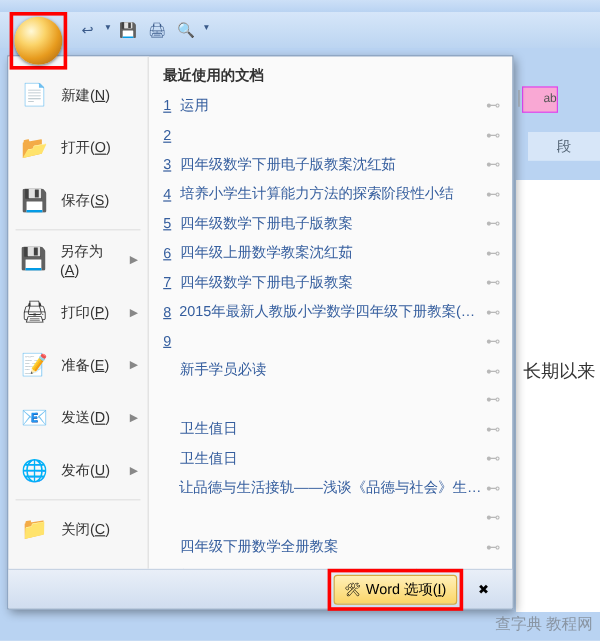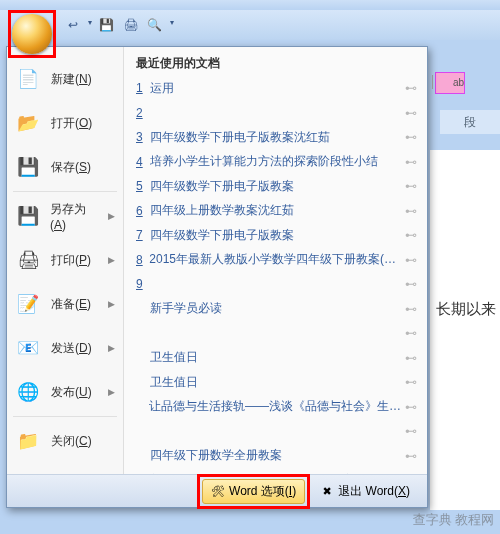--- a/index.html
+++ b/index.html
@@ -202,20 +202,19 @@
     </div>
   </div>
   <div class="menu-bottom">
     <div class="bbtn hi">
       <span class="bico">🛠</span>
       <span><span>Word 选项(</span><u>I</u><span>)</span></span>
       <div class="redbox"></div>
     </div>
     <div class="bbtn">
       <span class="bico">✖</span>
-      <span><span>退出 Word(</span><u>X</u><span>)</span></span>
     </div>
   </div>
 </div>
 
 <div class="wm">
   <div>查字典 教程网</div>
 </div>
 
 </body></html>

